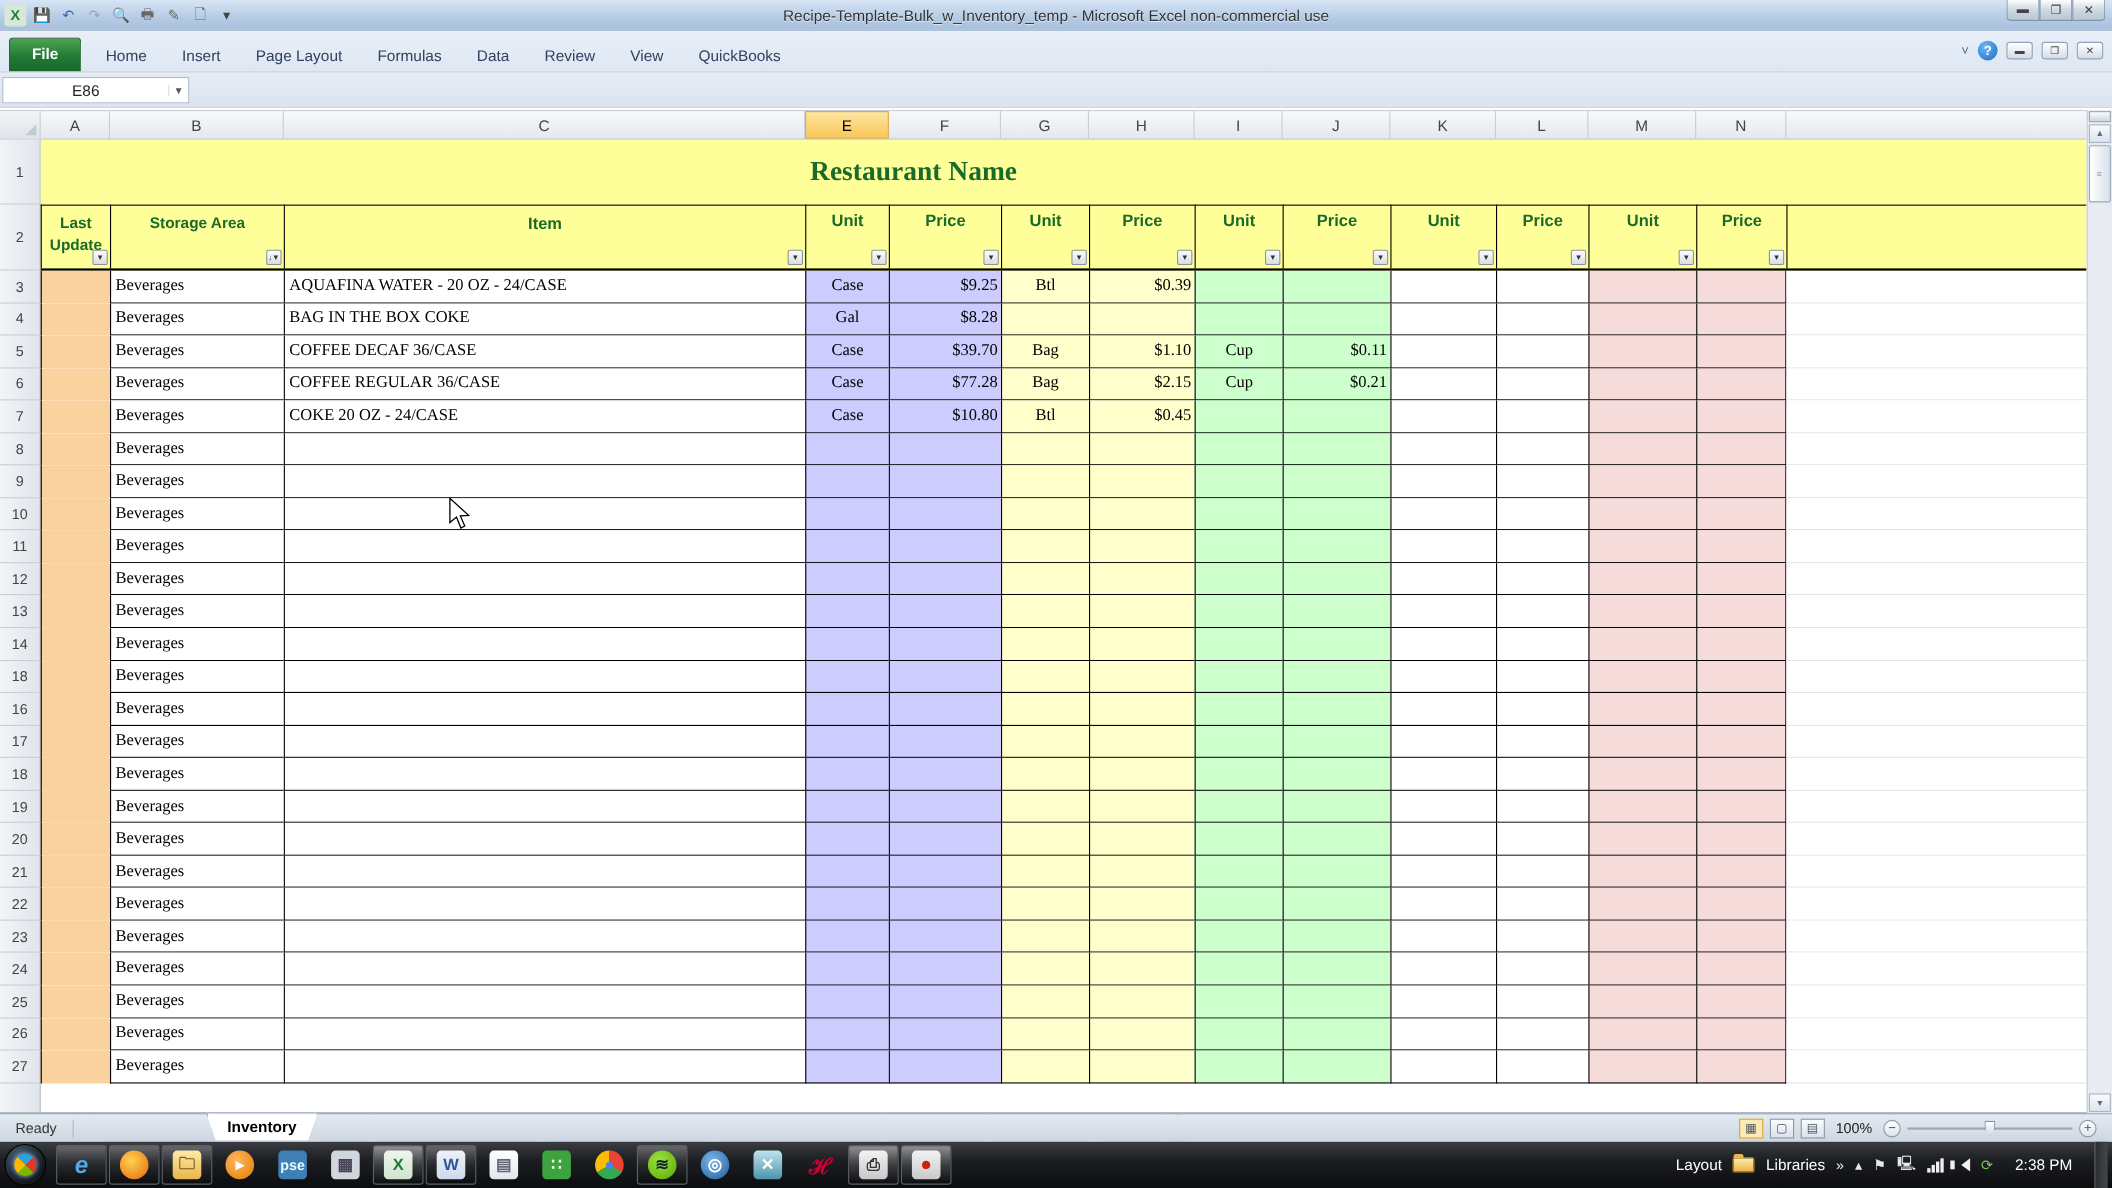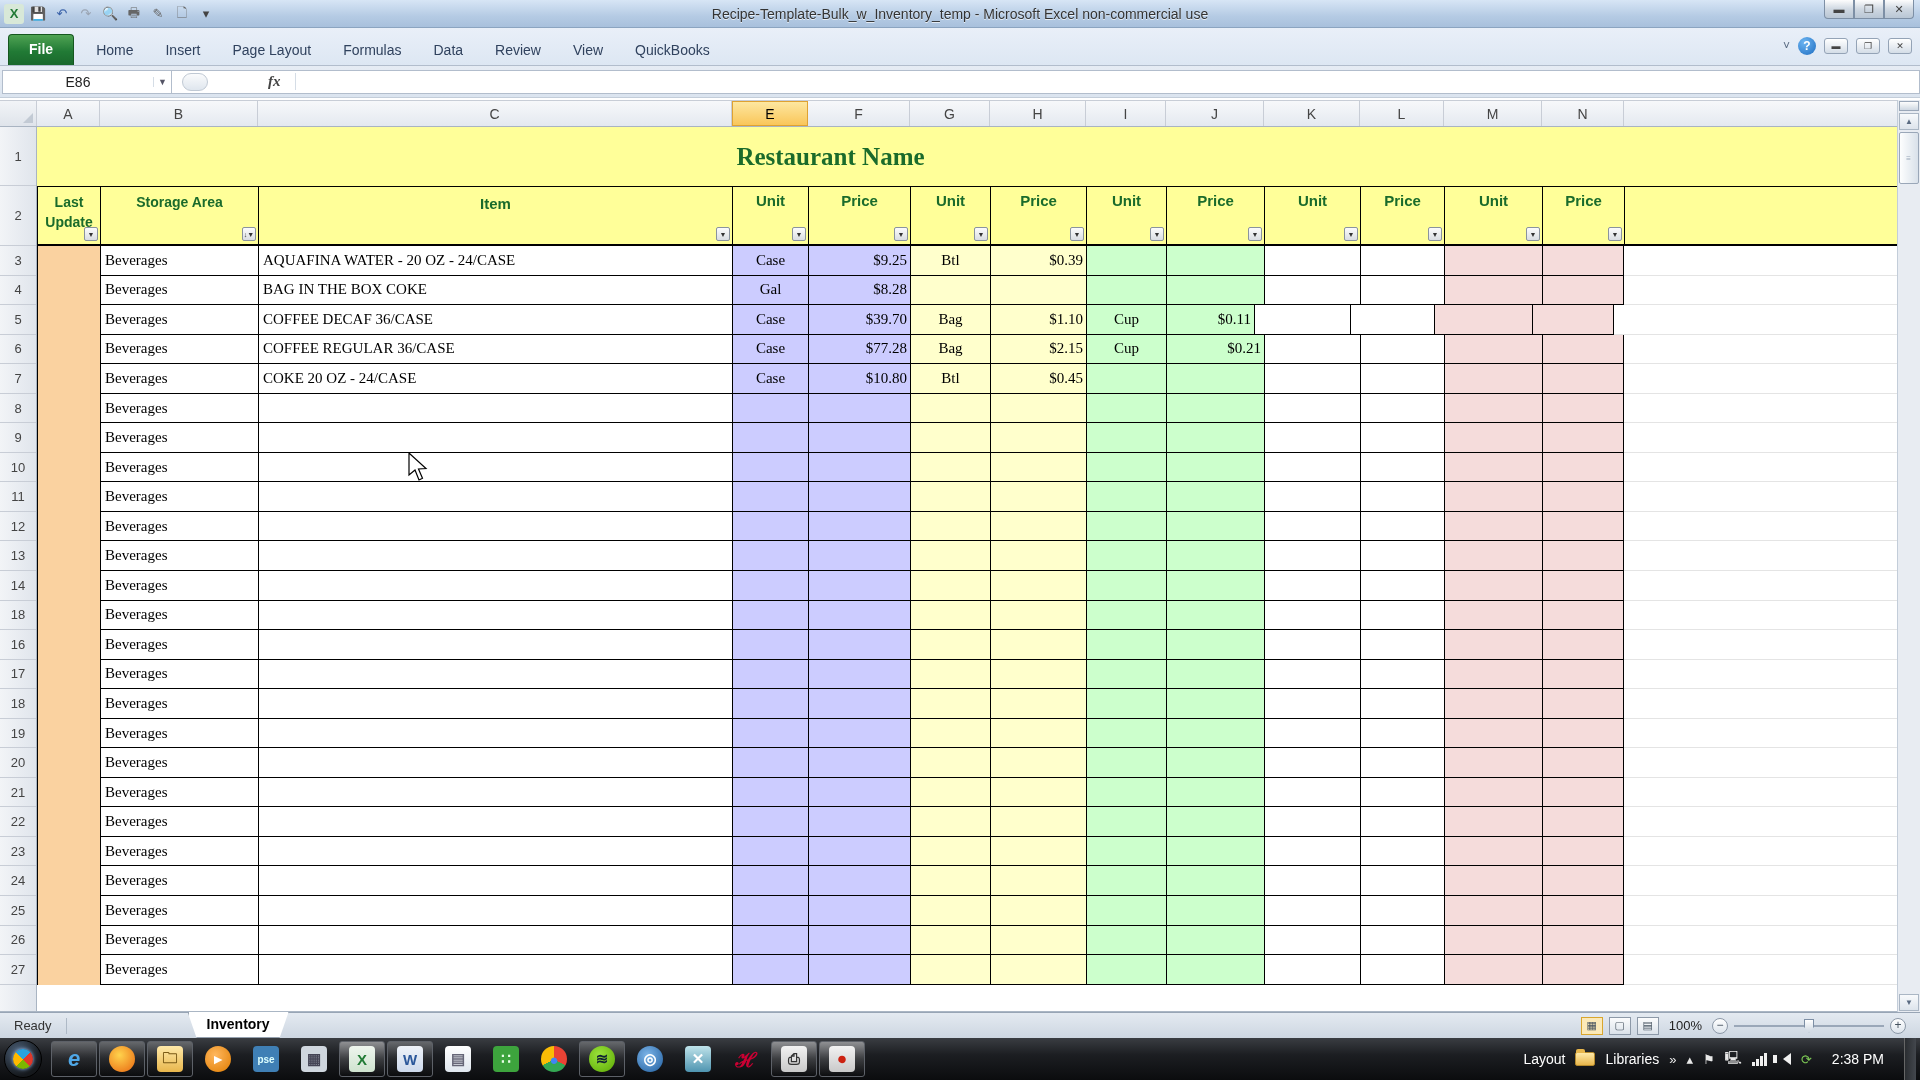--- a/index.html
+++ b/index.html
@@ -223,25 +223,20 @@
       <span class="mini-winbtn">▬</span>
       <span class="mini-winbtn">❐</span>
       <span class="mini-winbtn">✕</span>
     </div>
   </div>
 
   <div id="formulabar">
     <div id="namebox">
       <span class="nb-text">E86</span>
       <span class="nb-arrow">▼</span>
-    </div>
-    <div id="fxwrap">
-      <span class="fx-knob"></span>
-      <span class="fx-label">fx</span>
-      <input id="formula-input" value="" style="">
     </div>
   </div>
 
   <div id="colstrip">
     <div id="corner"></div>
     <div id="colheads" style="display:flex;">
         <div class="colhdr" style="width: 63px;">A</div>
         <div class="colhdr" style="width: 158px;">B</div>
         <div class="colhdr" style="width: 474px;">C</div>
         <div class="colhdr selected" style="width: 76px;">E</div>
@@ -384,21 +379,21 @@
           </div>
           <div class="data-row">
             <div class="cA"></div>
             <div class="cB">Beverages</div>
             <div class="cC">COFFEE DECAF 36/CASE</div>
             <div class="cell u bg-lav" style="width: 76px;">Case</div>
             <div class="cell p bg-lav" style="width: 102px;">$39.70</div>
             <div class="cell u bg-yel" style="width: 80px;">Bag</div>
             <div class="cell p bg-yel" style="width: 96px;">$1.10</div>
             <div class="cell u bg-grn" style="width: 80px;">Cup</div>
-            <div class="cell p bg-grn" style="width: 88px; padding-left: 21px;">$0.11</div>
+            <div class="cell p bg-grn" style="width: 98px; padding-left: 21px;">$0.11</div>
             <div class="cell u bg-wht" style="width: 96px;"></div>
             <div class="cell p bg-wht" style="width: 84px;"></div>
             <div class="cell u bg-pnk" style="width: 98px;"></div>
             <div class="cell p bg-pnk lastcol" style="width: 82px;"></div>
             <div class="rowfill"></div>
           </div>
           <div class="data-row">
             <div class="cA"></div>
             <div class="cB">Beverages</div>
             <div class="cC">COFFEE REGULAR 36/CASE</div>
@@ -817,21 +812,21 @@
         <div class="tb-btn framed">
           <div class="appic" style="background: radial-gradient(circle at 40% 35%, rgb(255, 211, 77), rgb(232, 102, 16)); color: rgb(255, 255, 255); border-radius: 50%;"></div>
         </div>
         <div class="tb-btn framed">
           <div class="appic" style="background: linear-gradient(rgb(255, 233, 168), rgb(232, 182, 76)); color: rgb(122, 90, 22);">🗀</div>
         </div>
         <div class="tb-btn">
           <div class="appic" style="background: radial-gradient(circle at 40% 35%, rgb(255, 183, 94), rgb(224, 124, 0)); color: rgb(255, 255, 255); border-radius: 50%;">▸</div>
         </div>
         <div class="tb-btn">
-          <div class="appic" style="background: rgb(63, 127, 181); color: rgb(221, 255, 255); font-size: 10px;">pse</div>
+          <div class="appic" style="background: rgb(63, 127, 181); color: rgb(221, 255, 255); font-size: 13px;">pse</div>
         </div>
         <div class="tb-btn">
           <div class="appic" style="background: rgb(207, 214, 222); color: rgb(68, 68, 85);">▦</div>
         </div>
         <div class="tb-btn framed active">
           <div class="appic" style="background: linear-gradient(rgb(238, 245, 238), rgb(207, 227, 207)); color: rgb(33, 122, 53);">X</div>
         </div>
         <div class="tb-btn framed">
           <div class="appic" style="background: linear-gradient(rgb(238, 242, 248), rgb(205, 217, 236)); color: rgb(43, 87, 154);">W</div>
         </div>

